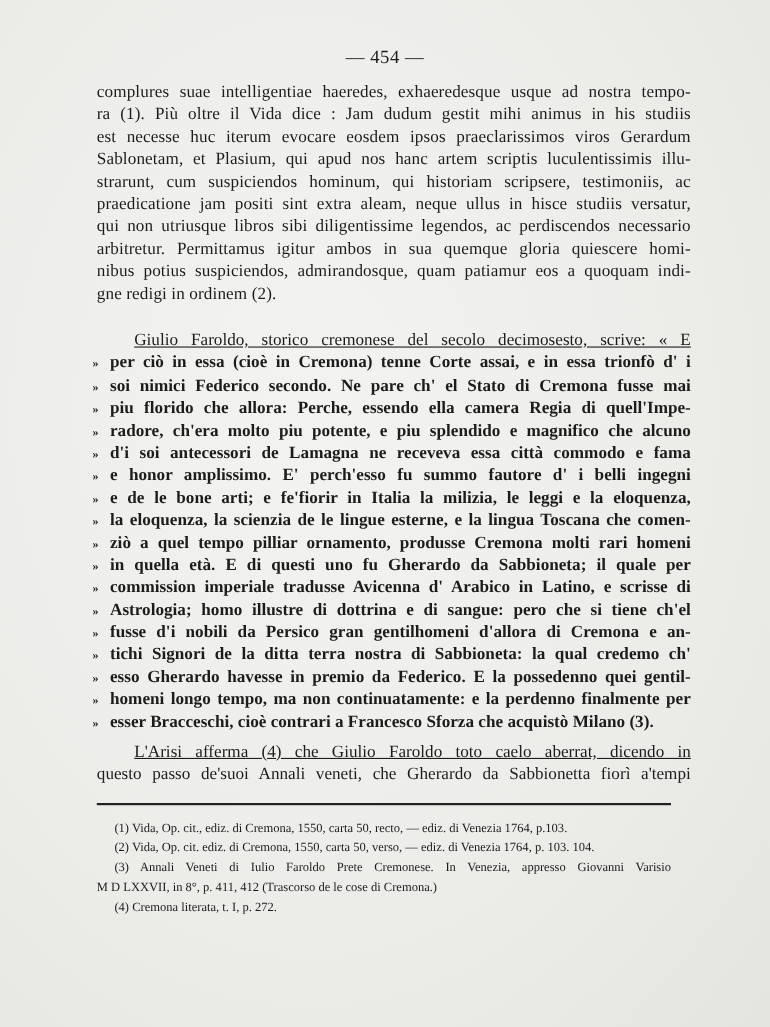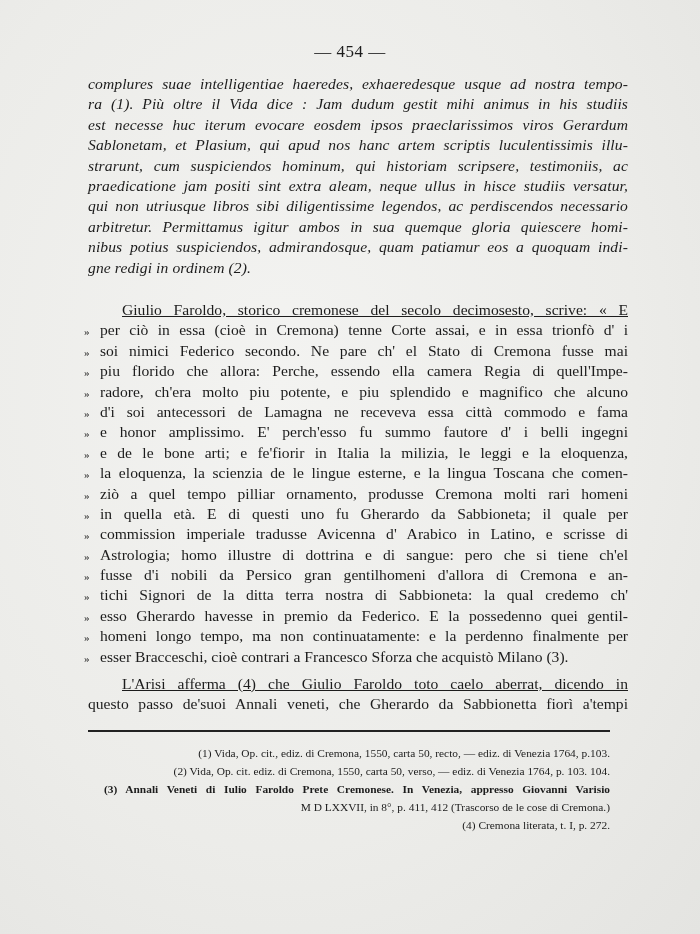--- a/index.html
+++ b/index.html
@@ -22,34 +22,34 @@
     position: absolute; left: 88px; width: 540px;
     font-size: 15.6px; line-height: 20.4px;
   }
   .line {
     display: block; white-space: nowrap;
     text-align: justify; text-align-last: justify;
     height: 20.4px;
   }
   .line.last { text-align-last: left; }
   .line.indent { padding-left: 34px; text-decoration: underline; }
-  .line.q { position: relative; padding-left: 12px; }
+  .line.q { position: relative; padding-left: 12px; font-weight: bold; }
   .line.q::before { content: "\00BB"; position: absolute; left: -4px; font-size: 11px; top: 1px; }
-  .latin { font-style: italic; letter-spacing: 0.1px; }
+  .latin { letter-spacing: 0.1px; }
   .rule {
     position: absolute; left: 88px; top: 730px; width: 522px; height: 2px;
     background: #222;
   }
   .notes {
     position: absolute; left: 88px; top: 744px; width: 522px;
     font-size: 11.4px; line-height: 18px;
   }
-  .note { display: block; white-space: nowrap; text-align: right; }
+  .note { display: block; white-space: nowrap; }
   .note.ind { padding-left: 16px; }
-  .note.just { text-align: justify; text-align-last: justify; font-weight: bold; }
+  .note.just { text-align: justify; text-align-last: justify; }
 </style>
 </head>
 <body>
 
 <div class="page">
 
   <div class="header">— 454 —</div>
 
   <div class="body-text" style="top:74px;">
     <span class="line latin">complures suae intelligentiae haeredes, exhaeredesque usque ad nostra tempo-</span>

